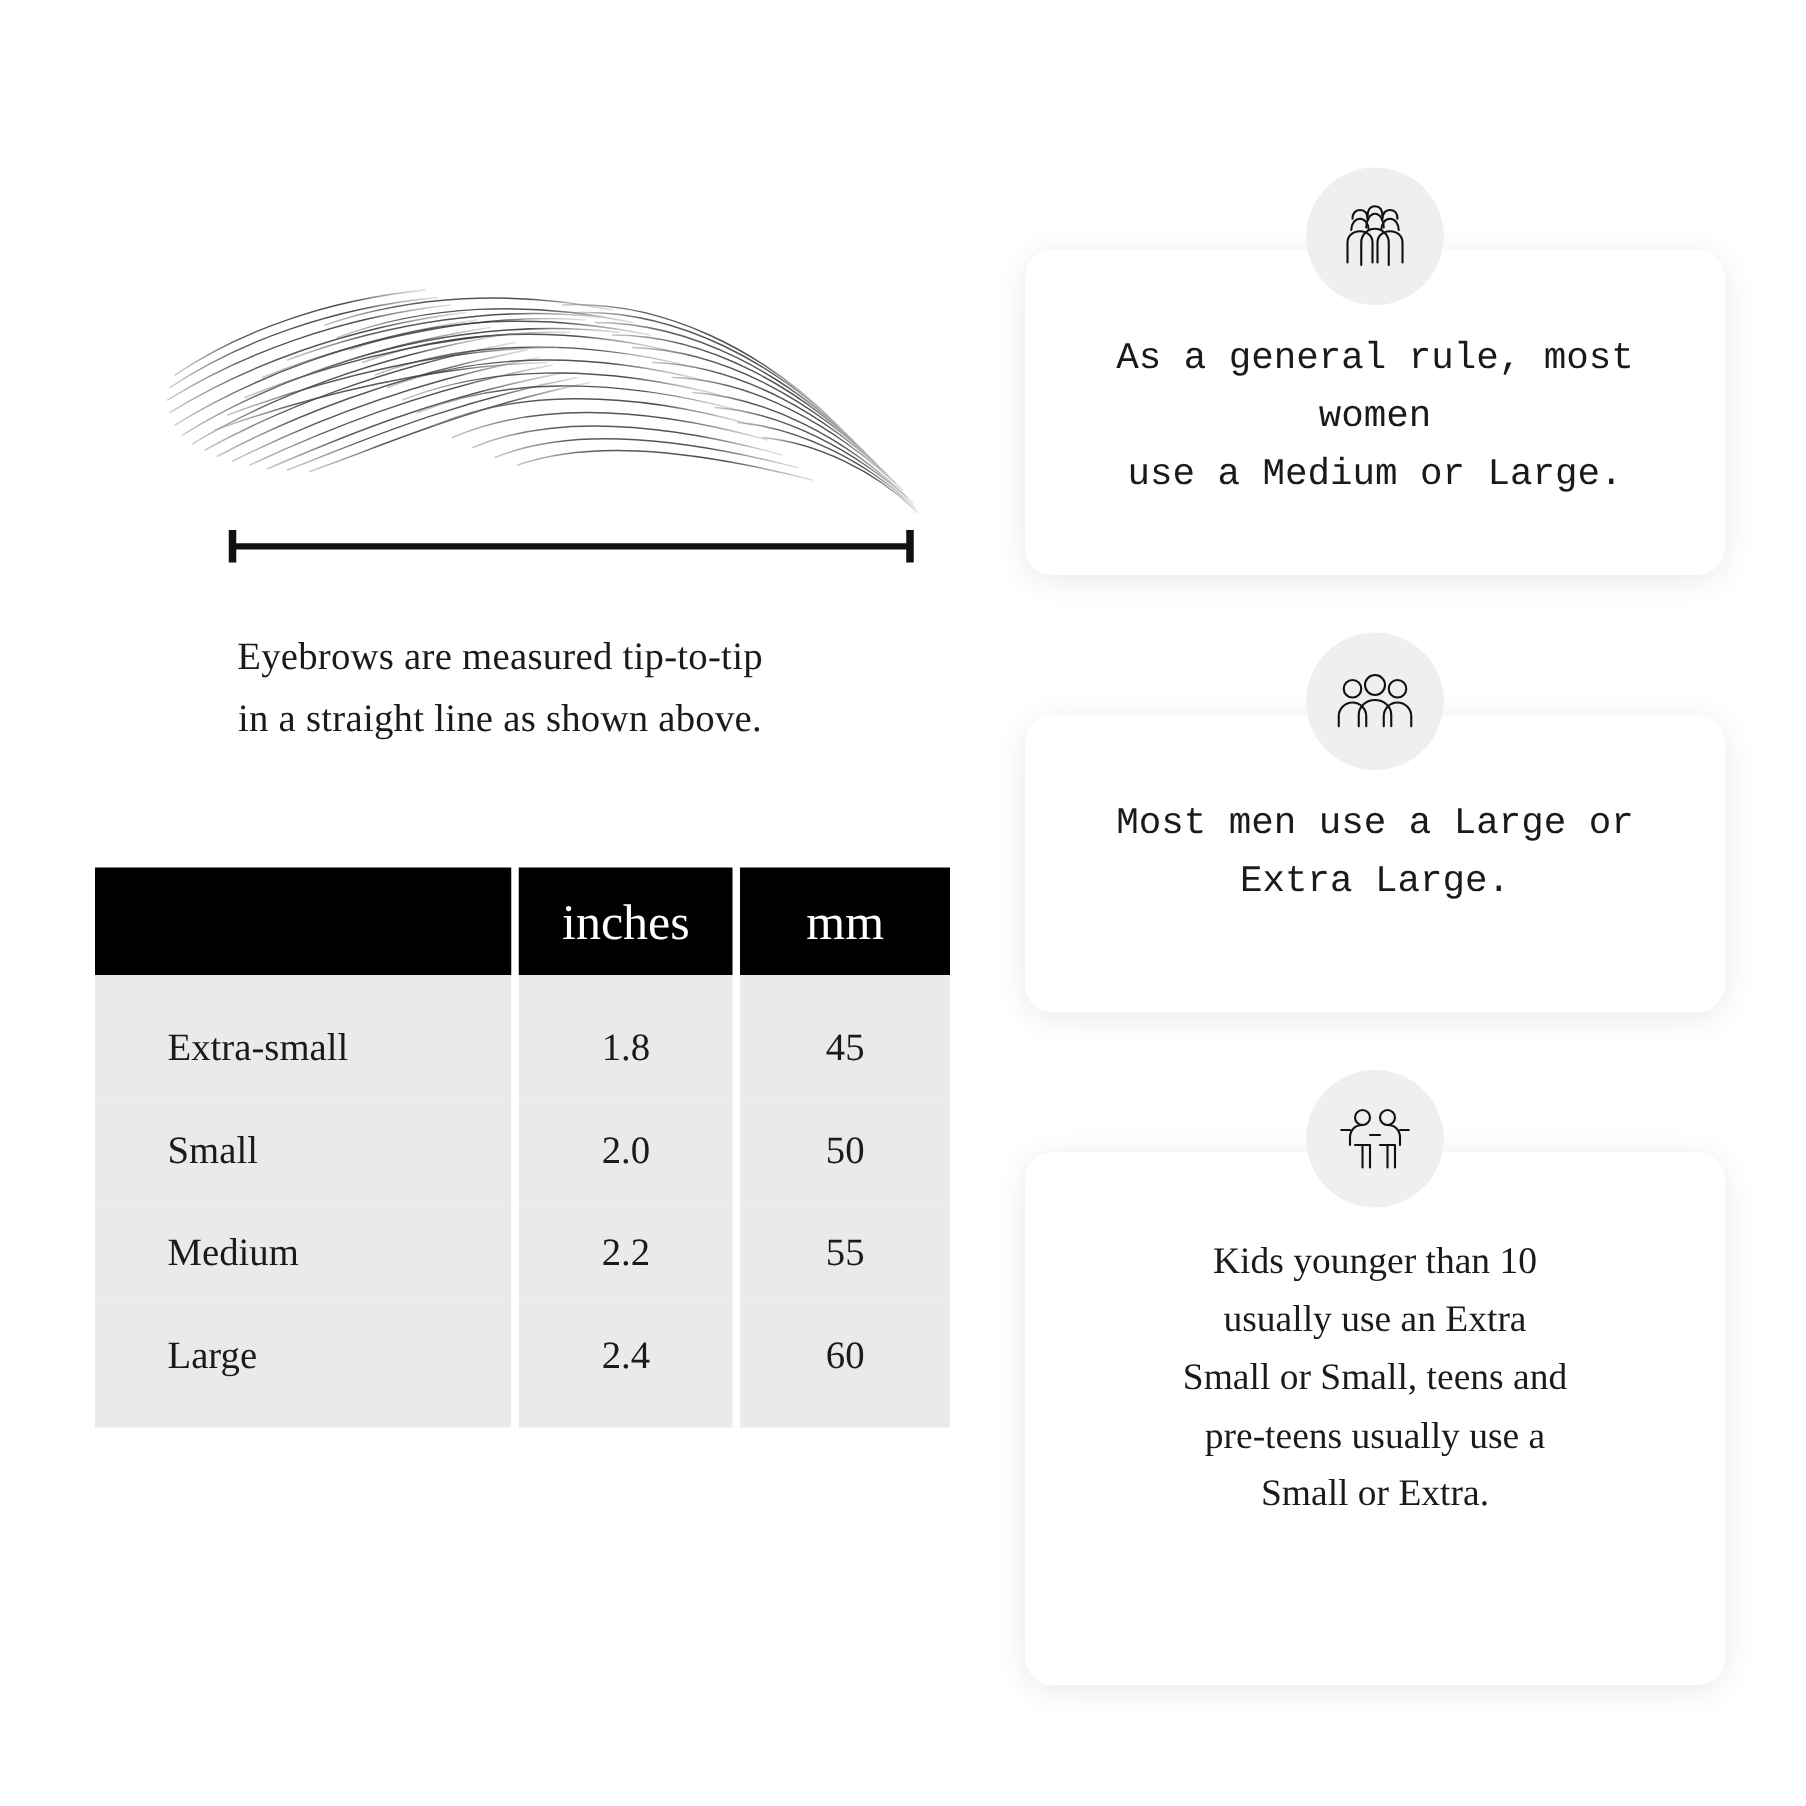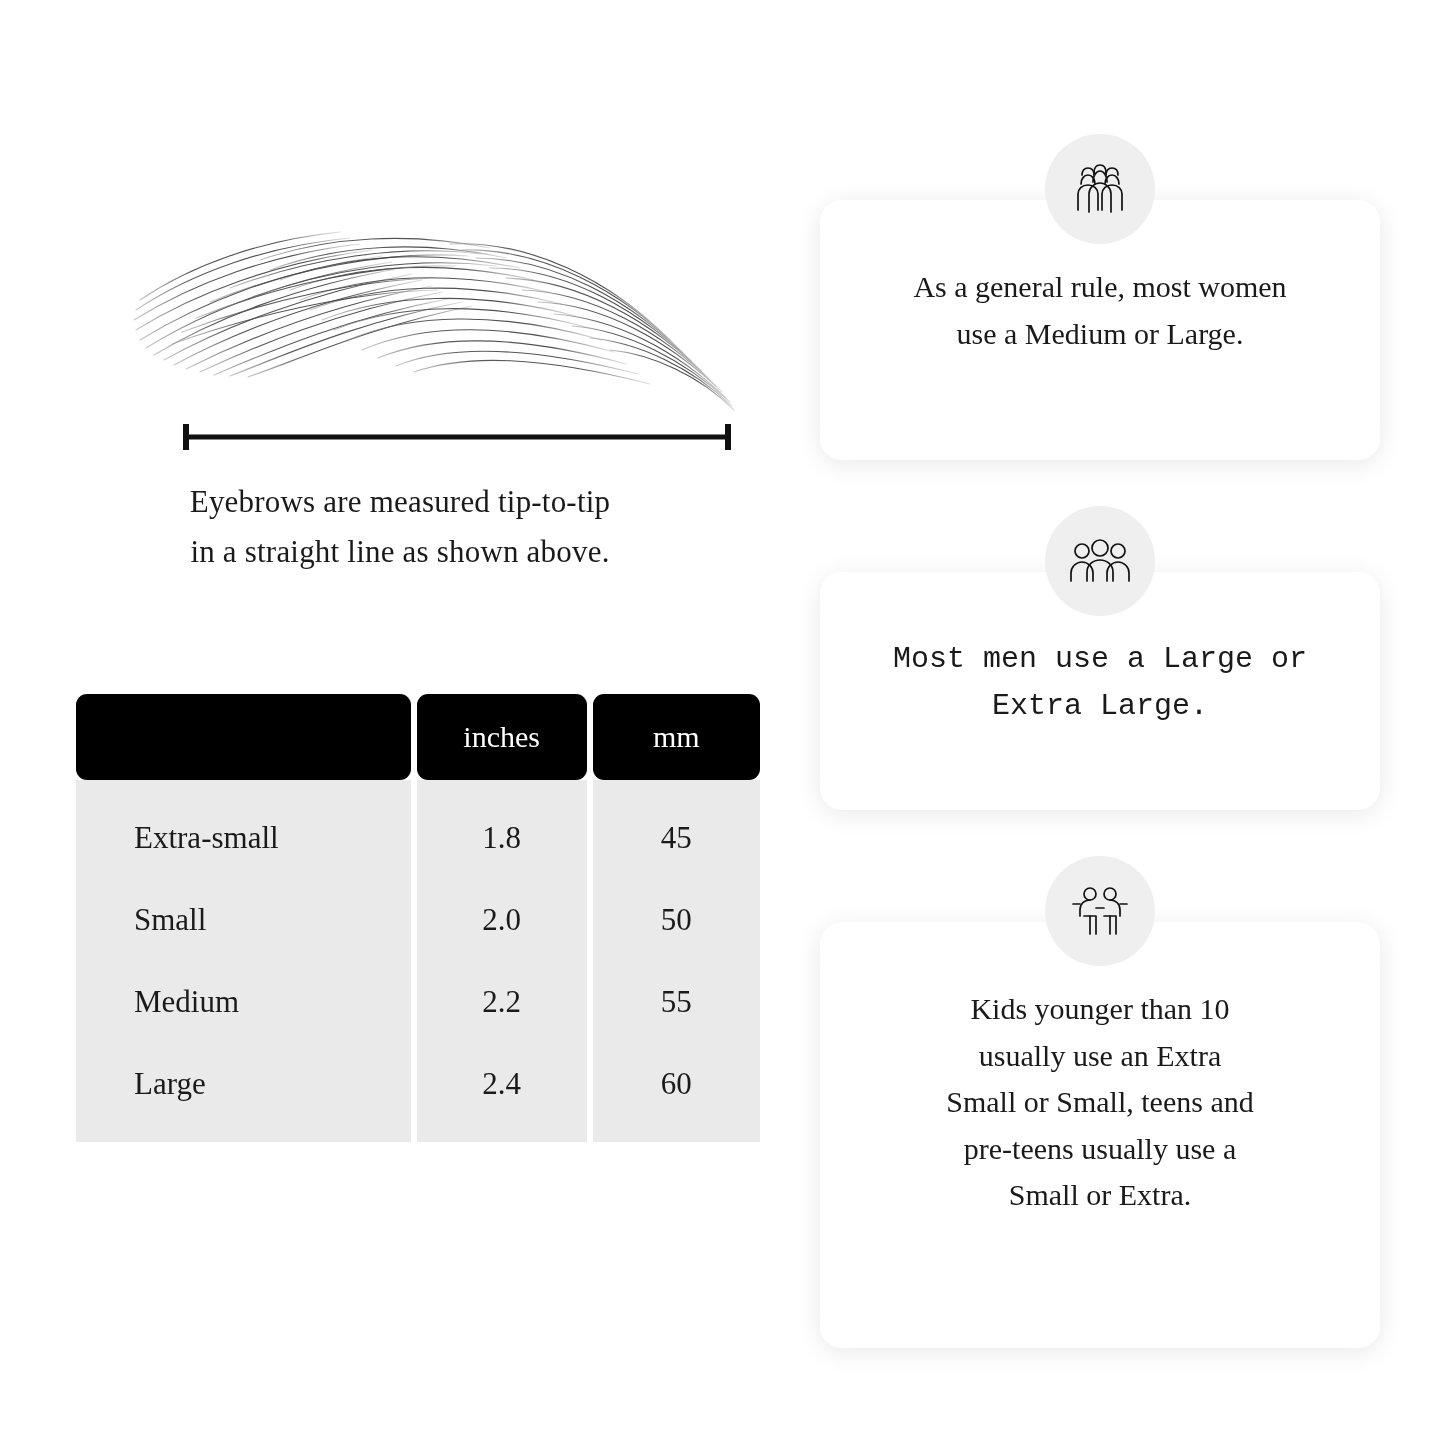--- a/index.html
+++ b/index.html
@@ -39,21 +39,21 @@
 
   .measure-line {
     position: absolute;
     left: 72px;
     top: 252px;
     width: 550px;
     height: 30px;
   }
 
   .caption {
-    margin-top: 17px;
+    margin-top: 40px;
     text-align: center;
     font-size: 31px;
     line-height: 1.6;
     color: #1a1a1a;
     letter-spacing: 0.2px;
     width: 700px;
     margin-left: -20px;
   }
 
   
@@ -62,25 +62,24 @@
     left: 70px;
     top: 694px;
     width: 696px;
     border-collapse: separate;
     border-spacing: 6px 0;
   }
   .size-table th {
     background: #000000;
     color: #ffffff;
     font-weight: normal;
-    font-size: 30px;
+    font-size: 40px;
     height: 84px;
     vertical-align: middle;
     text-align: center;
-    border-radius: 11px;
   }
   .size-table th.blank-head {
     width: 348px;
   }
   .size-table th.col-in { width: 176px; }
   .size-table th.col-mm { width: 176px; margin-left: 16px; }
 
   .size-table td {
     background: #eaeaea;
     font-size: 31px;
@@ -127,21 +126,21 @@
     width: 110px;
     height: 110px;
     border-radius: 50%;
     background: #efefef;
     display: flex;
     align-items: center;
     justify-content: center;
   }
   .note-icon-wrap svg { display: block; }
 
-  .card-1 { margin-top: 40px; height: 160px; }
+  .card-1 { margin-top: 40px; height: 160px; font-family: Liberation Mono, monospace; }
   .card-2 { height: 138px; font-family: Liberation Mono, monospace; }
   .card-3 { height: 326px; }
 </style>
 </head>
 <body>
 
 <div class="page">
 
   <div class="left-col">
 

